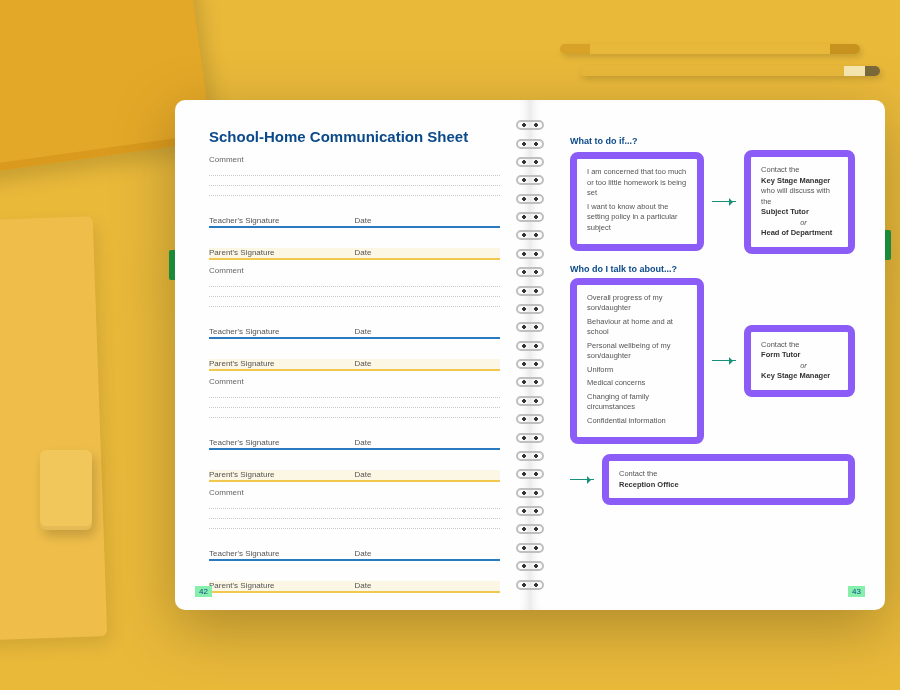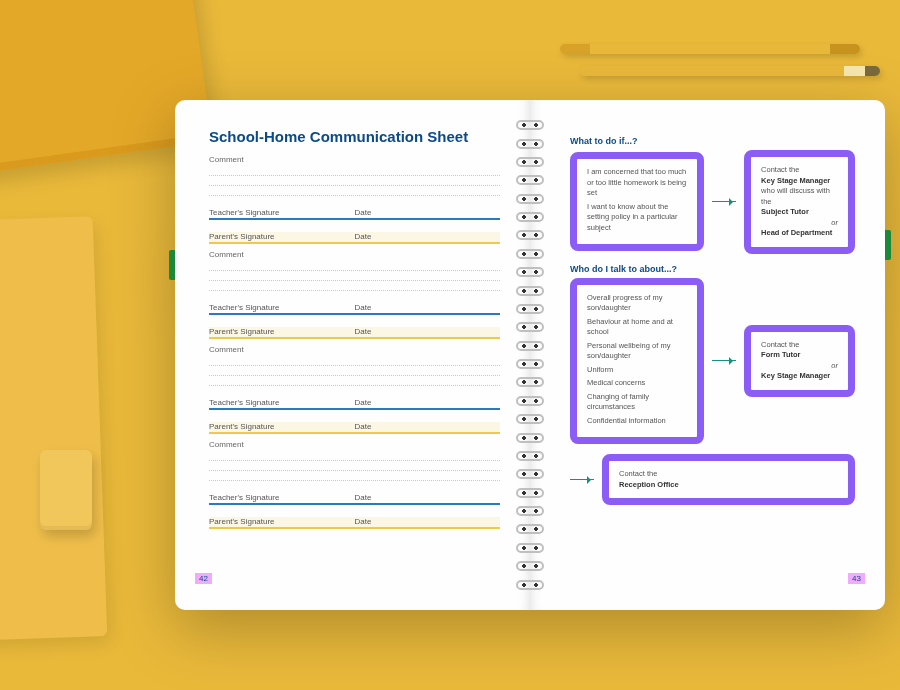--- a/index.html
+++ b/index.html
@@ -74,43 +74,43 @@
                 radial-gradient(circle at 75% 50%, #333 0 2px, transparent 2px);
   }
 
   h2.title { color:#0b4a8a; font-size: 15px; font-weight:700; margin-bottom:10px; }
   .sub     { color:#0b4a8a; font-size: 9px; font-weight:600; margin: 8px 0 4px; }
   .intro   { font-size: 8px; color:#555; line-height:1.35; margin-bottom:6px; }
 
   .comment-label { font-size:8px; color:#666; margin-top:2px; }
   .lines { margin-top:2px; }
   .lines .ln { height:10px; border-bottom:1px dotted #c9c9c9; }
-  .sigrow { display:flex; margin-top:12px; }
+  .sigrow { display:flex; margin-top:20px; }
   .sigcell { flex:1; font-size:8px; color:#555; border-bottom:2px solid #f0c84e; padding-bottom:1px; position:relative;}
   .sigcell.t { border-bottom-color:#2a7abf; }
   .sigrow.parent { background: rgba(240,200,78,0.15); }
   .block { margin-bottom: 6px; }
 
-  .pgnum { position:absolute; bottom:26px; font-size:8px; background:#f0abfc; color:#0b4a8a; padding:1px 4px; }
+  .pgnum { position:absolute; bottom:13px; font-size:8px; background:#86efac; color:#0b4a8a; padding:1px 4px; }
   .page.left  .pgnum { left: 20px; }
   .page.right .pgnum { right: 20px; }
 
   
   .flow { display:flex; align-items:center; gap:8px; margin-bottom:10px; }
   .box {
     border:7px solid #8b5cf6; border-radius:8px;
     padding:8px 10px; font-size:7.5px; line-height:1.4; color:#555;
   }
   .box.left  { flex: 1.3; }
   .box.right { flex: 1; }
   .arrow { width:24px; height:1px; background:#17917a; position:relative; flex:none;}
   .arrow::after{content:""; position:absolute; right:-1px; top:-3px; border:4px solid transparent; border-left-color:#17917a;}
   .box b { color:#333; font-weight:700; }
   .box .item { margin-bottom:3px; }
-  .box .or { text-align:right; padding-left:8px; font-style:italic;}
+  .box .or { text-align:center; padding-left:8px; font-style:italic;}
 </style>
 </head>
 <body>
 
 <div class="binder"></div>
 <div class="pad"></div>
 <div class="eraser"></div>
 <div class="pen"></div>
 <div class="pencil"></div>
 

